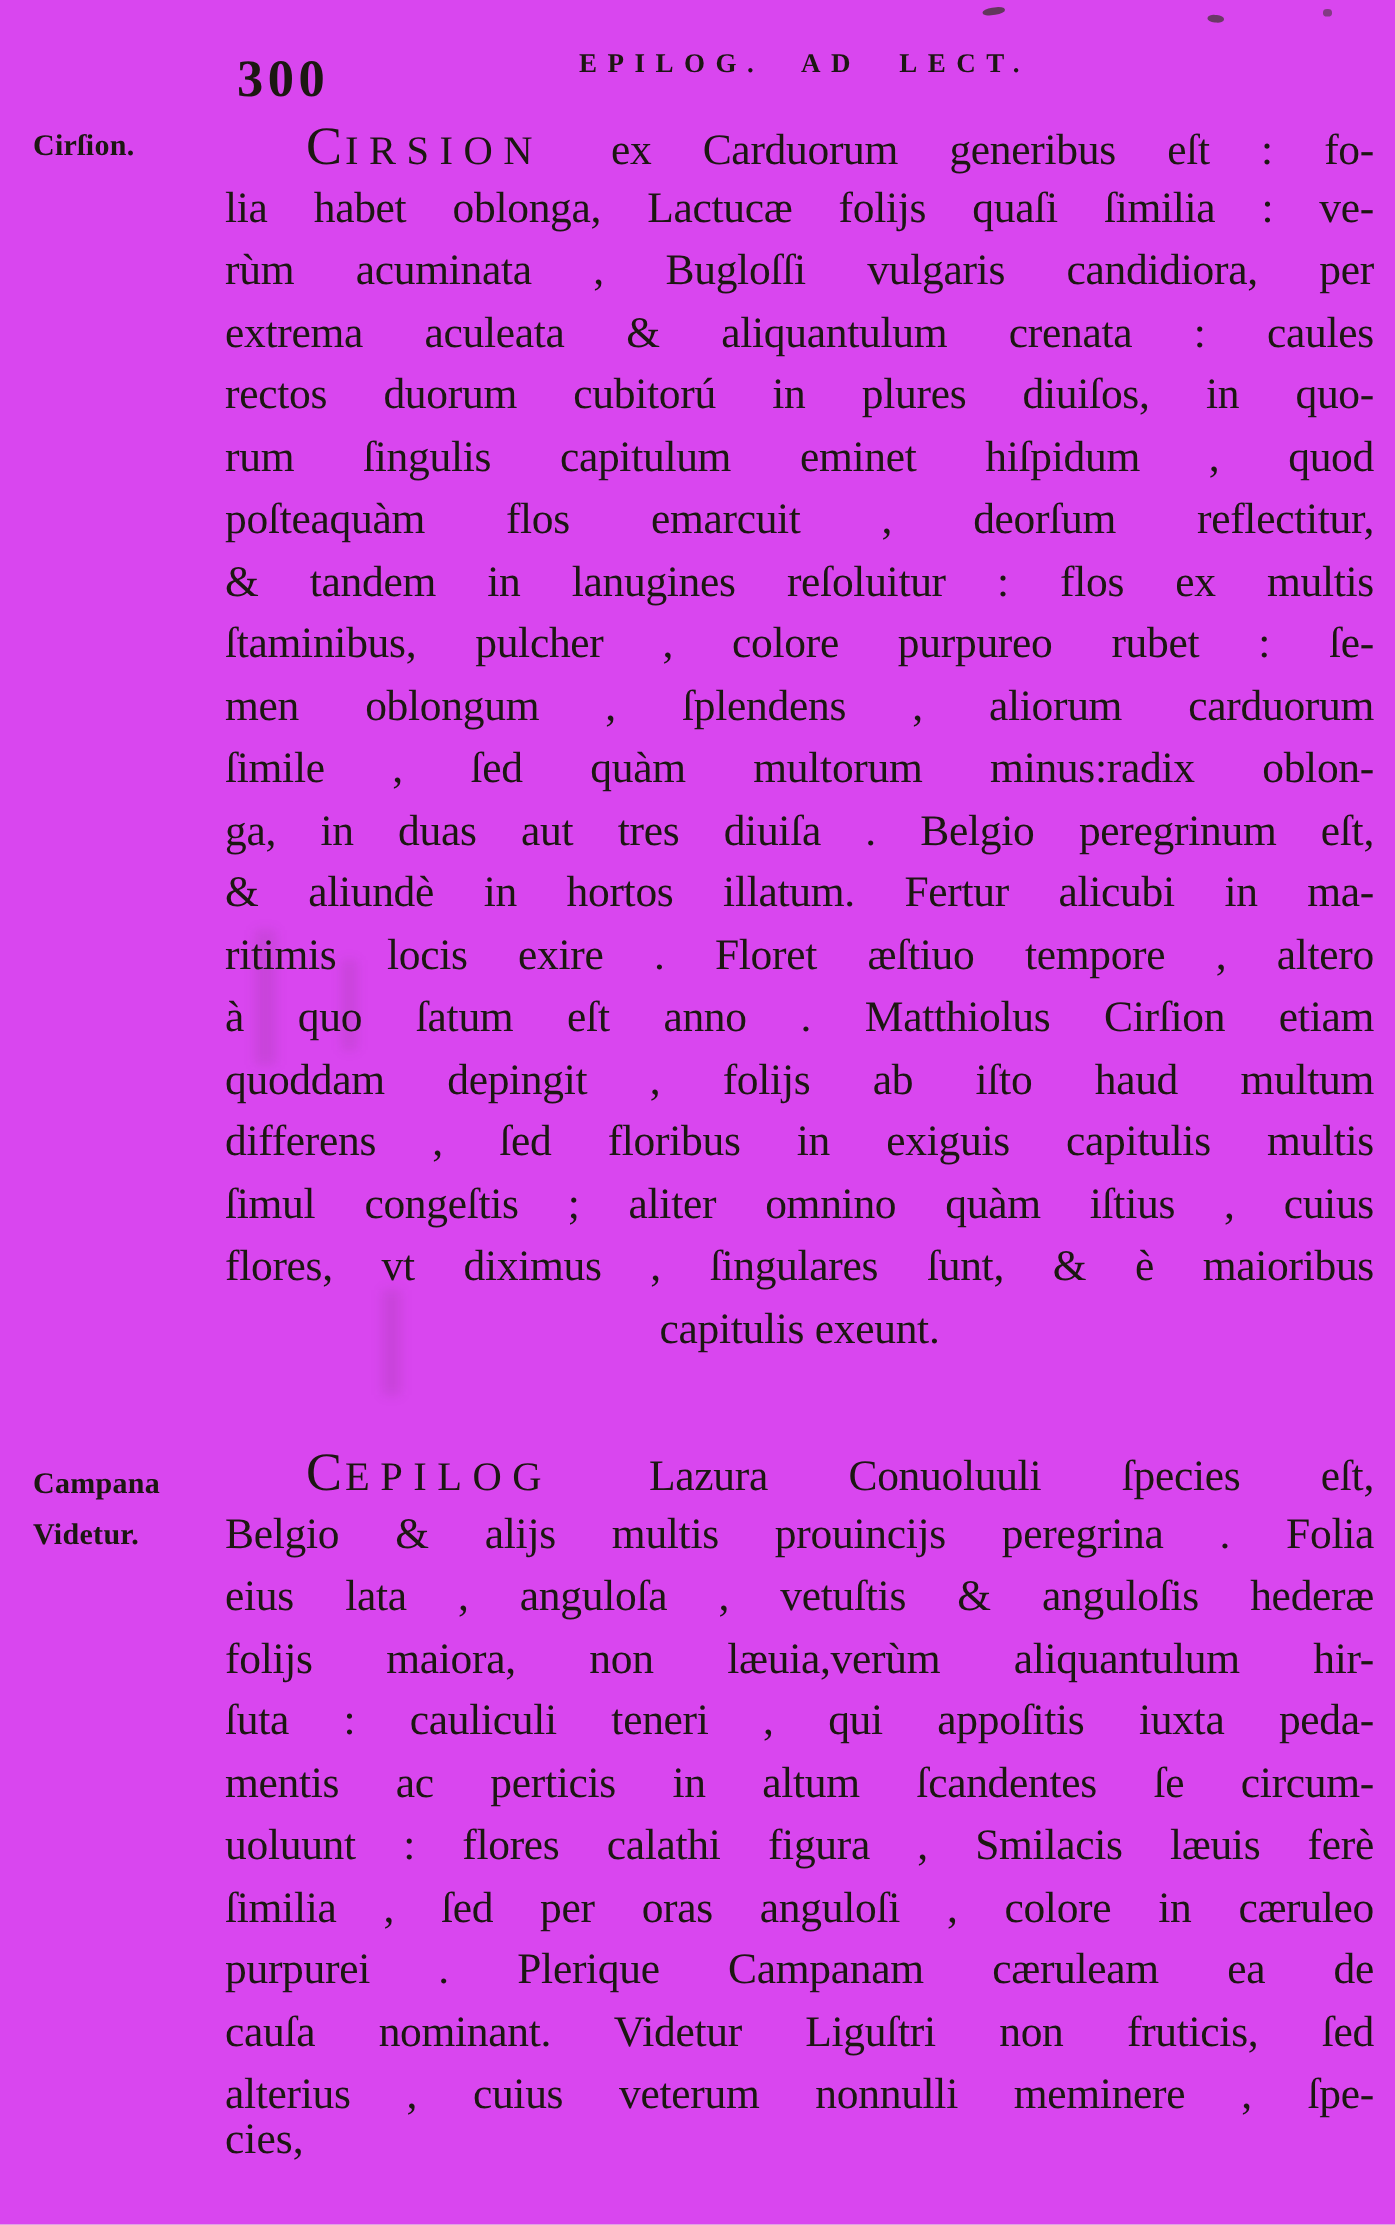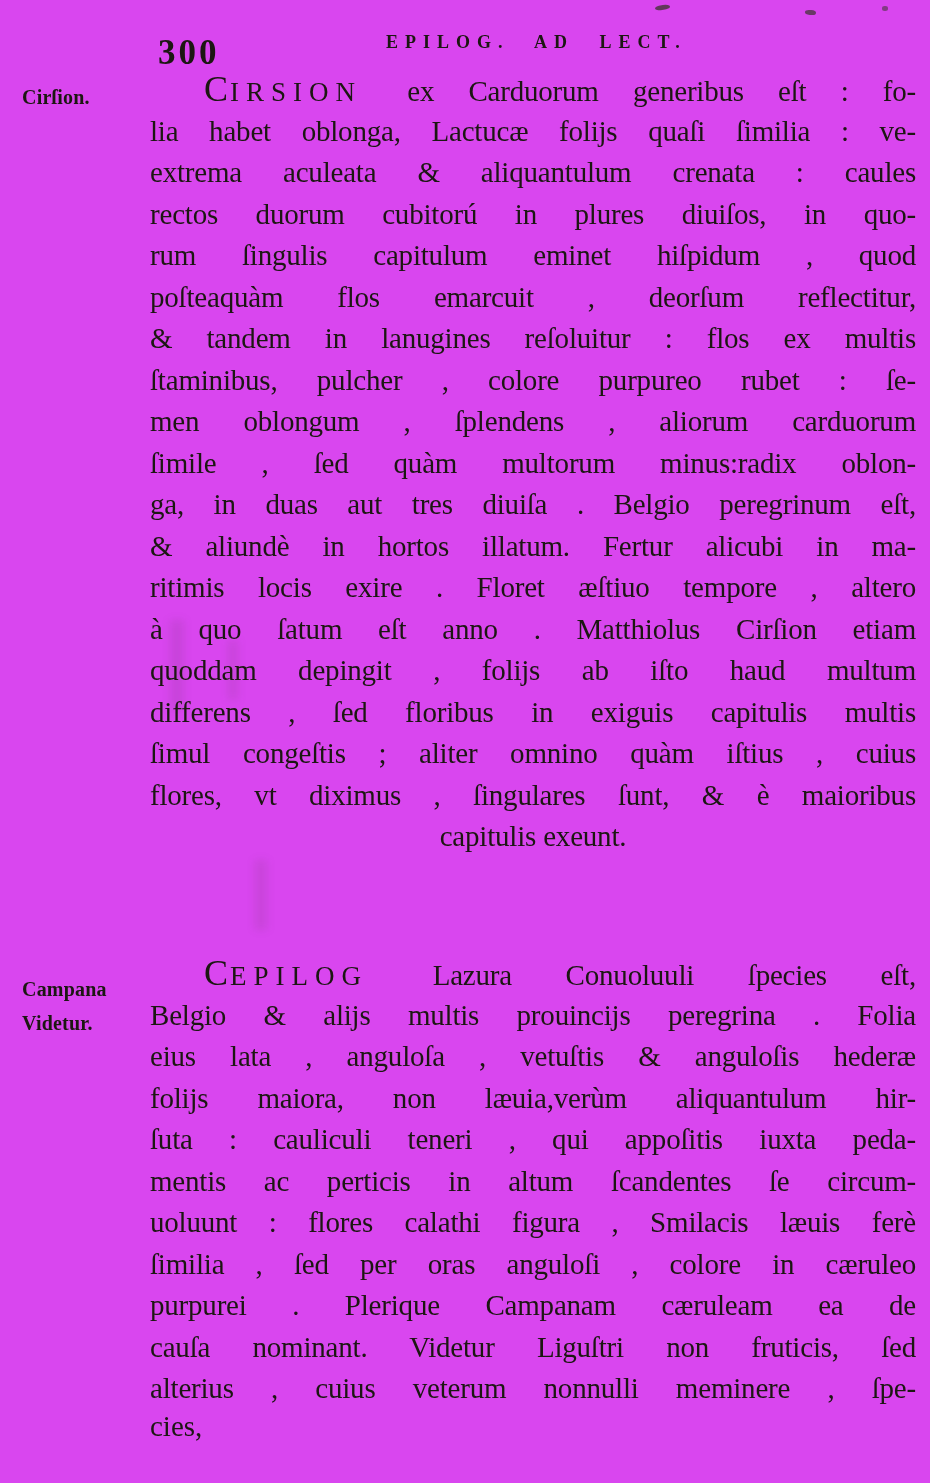--- a/index.html
+++ b/index.html
@@ -31,21 +31,21 @@
   }
   .note-cirsion  { top:80px; }
   .note-campana  { top:972px; }
 
   
   .paragraph { position:absolute; left:150px; width:766px; }
   .para-cirsion { top:74px; }
   .para-campana { top:958px; }
 
   .line {
-    height:41.5px; line-height:30px;
+    height:41.5px; line-height:47px;
     font-size:29px; letter-spacing:-0.2px;
     overflow:hidden;
     text-align:justify;
     white-space:normal;
   }
   
   .line.j::after { content:""; display:inline-block; width:100%; height:0; vertical-align:top; }
   .first-line { text-indent:54px; }
   .last-line  { text-align:center; }
 
@@ -89,20 +89,21 @@
     <div>Cirſion.</div>
   </aside>
   <aside class="margin-note note-campana">
     <div>Campana</div>
     <div>Videtur.</div>
   </aside>
 
   <main class="paragraph para-cirsion">
     <div class="line j first-line"><span class="lead"><span class="lead-initial">C</span><span class="lead-rest">IRSION</span></span> <span>ex Carduorum generibus eſt : fo-</span></div>
     <div class="line j">lia habet oblonga, Lactucæ folijs quaſi ſimilia : ve-</div>
+    <div class="line j">rùm acuminata , Bugloſſi vulgaris candidiora, per</div>
     <div class="line j">extrema aculeata &amp; aliquantulum crenata : caules</div>
     <div class="line j">rectos duorum cubitorú in plures diuiſos, in quo-</div>
     <div class="line j">rum ſingulis capitulum eminet hiſpidum , quod</div>
     <div class="line j">poſteaquàm flos emarcuit , deorſum reflectitur,</div>
     <div class="line j">&amp; tandem in lanugines reſoluitur : flos ex multis</div>
     <div class="line j">ſtaminibus, pulcher , colore purpureo rubet : ſe-</div>
     <div class="line j">men oblongum , ſplendens , aliorum carduorum</div>
     <div class="line j">ſimile , ſed quàm multorum minus:radix oblon-</div>
     <div class="line j">ga, in duas aut tres diuiſa . Belgio peregrinum eſt,</div>
     <div class="line j">&amp; aliundè in hortos illatum. Fertur alicubi in ma-</div>

